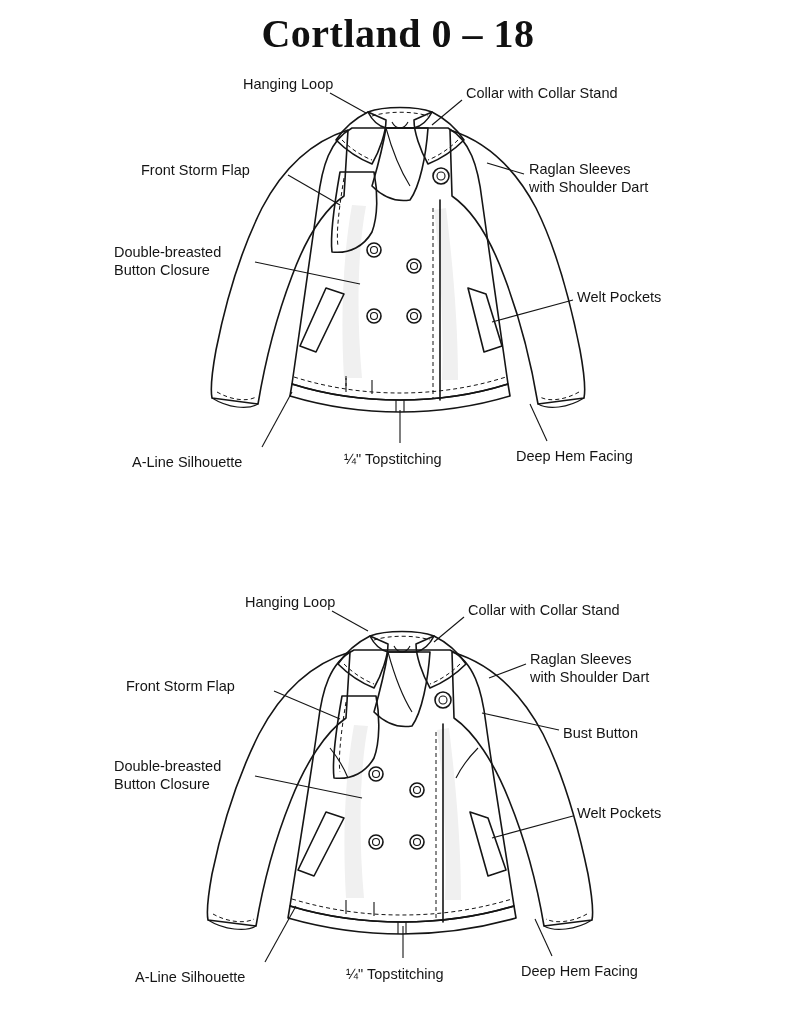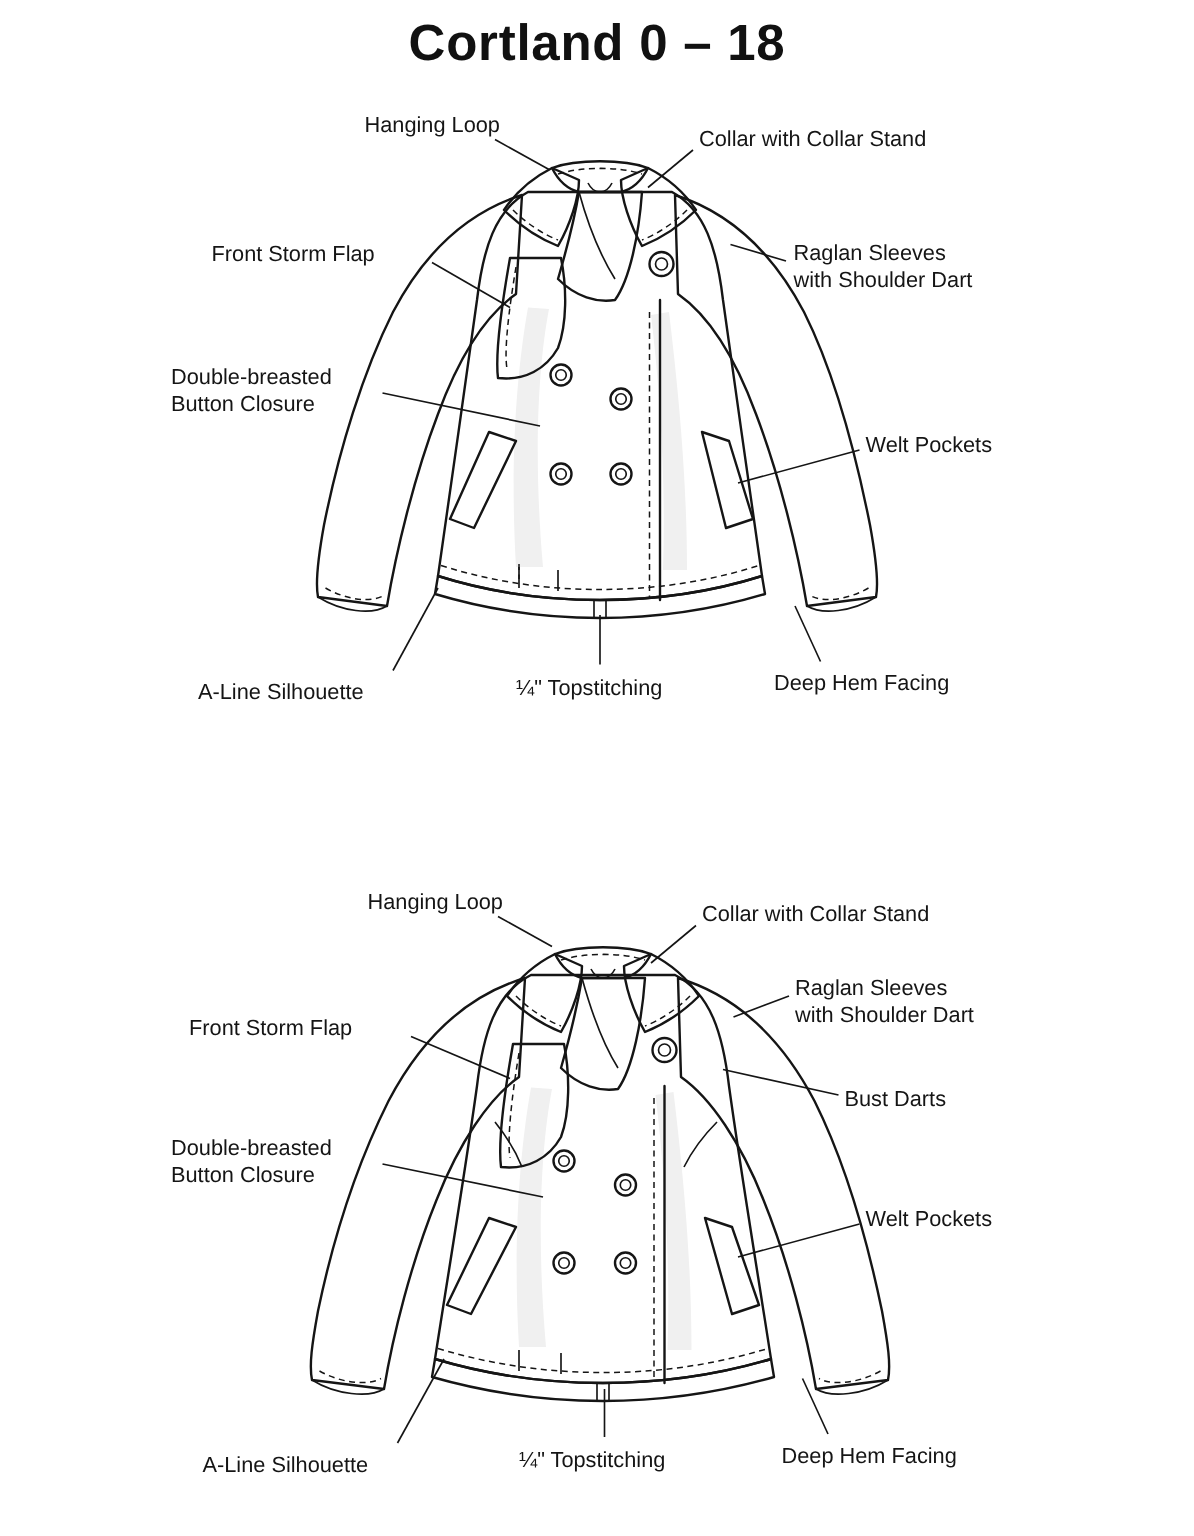--- a/index.html
+++ b/index.html
@@ -28,25 +28,25 @@
   }
   #panel-0 { top: 0; }
   #panel-1 { top: 512px; }
 
   .panel-title {
     position: absolute;
     top: 10px;
     left: 0;
     width: 796px;
     text-align: center;
-    font-size: 34px;
+    font-size: 40px;
     font-weight: bold;
     letter-spacing: 0.5px;
     color: #111111;
-    font-family: Liberation Sans, sans-serif;
+    font-family: Liberation Serif, serif;
   }
 
   .label {
     position: absolute;
     font-size: 14.5px;
     line-height: 1.25;
     color: #151515;
     white-space: pre-line;
     font-family: "Liberation Sans", sans-serif;
   }
@@ -255,21 +255,21 @@
         <line class="leader" x1="403" y1="446" x2="403" y2="414"></line>
         <line class="leader" x1="552" y1="444" x2="535" y2="407"></line>
       </g>
     </svg>
 
     <div class="label left" style="left:245px; top:81px; width:170px;">Hanging Loop</div>
     <div class="label left" style="left:468px; top:89px; width:215px;">Collar with Collar Stand</div>
     <div class="label left" style="left:126px; top:165px; width:160px;">Front Storm Flap</div>
     <div class="label left" style="left:530px; top:138px; width:180px;">Raglan Sleeves
 with Shoulder Dart</div>
-    <div class="label left" style="left:563px; top:212px; width:130px;">Bust Darts</div>
+    <div class="label left" style="left:563px; top:212px; width:130px;">Bust Button</div>
     <div class="label left" style="left:114px; top:245px; width:170px;">Double-breasted
 Button Closure</div>
     <div class="label left" style="left:577px; top:292px; width:140px;">Welt Pockets</div>
     <div class="label left" style="left:135px; top:456px; width:160px;">A-Line Silhouette</div>
     <div class="label left" style="left:346px; top:453px; width:160px;">¼" Topstitching</div>
     <div class="label left" style="left:521px; top:450px; width:175px;">Deep Hem Facing</div>
   </div>
 
 </div>
 

